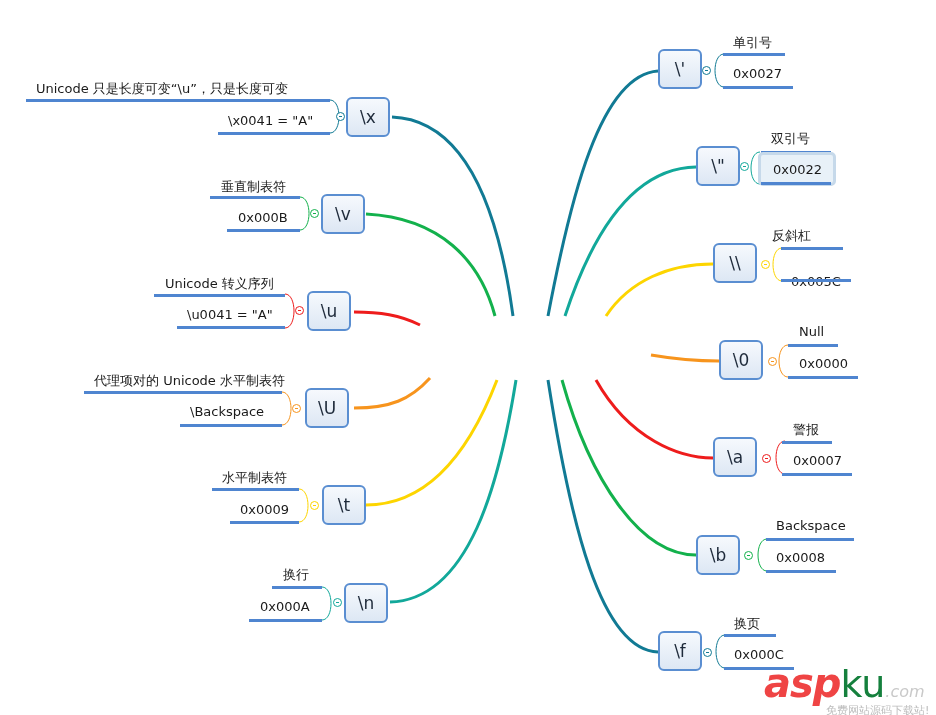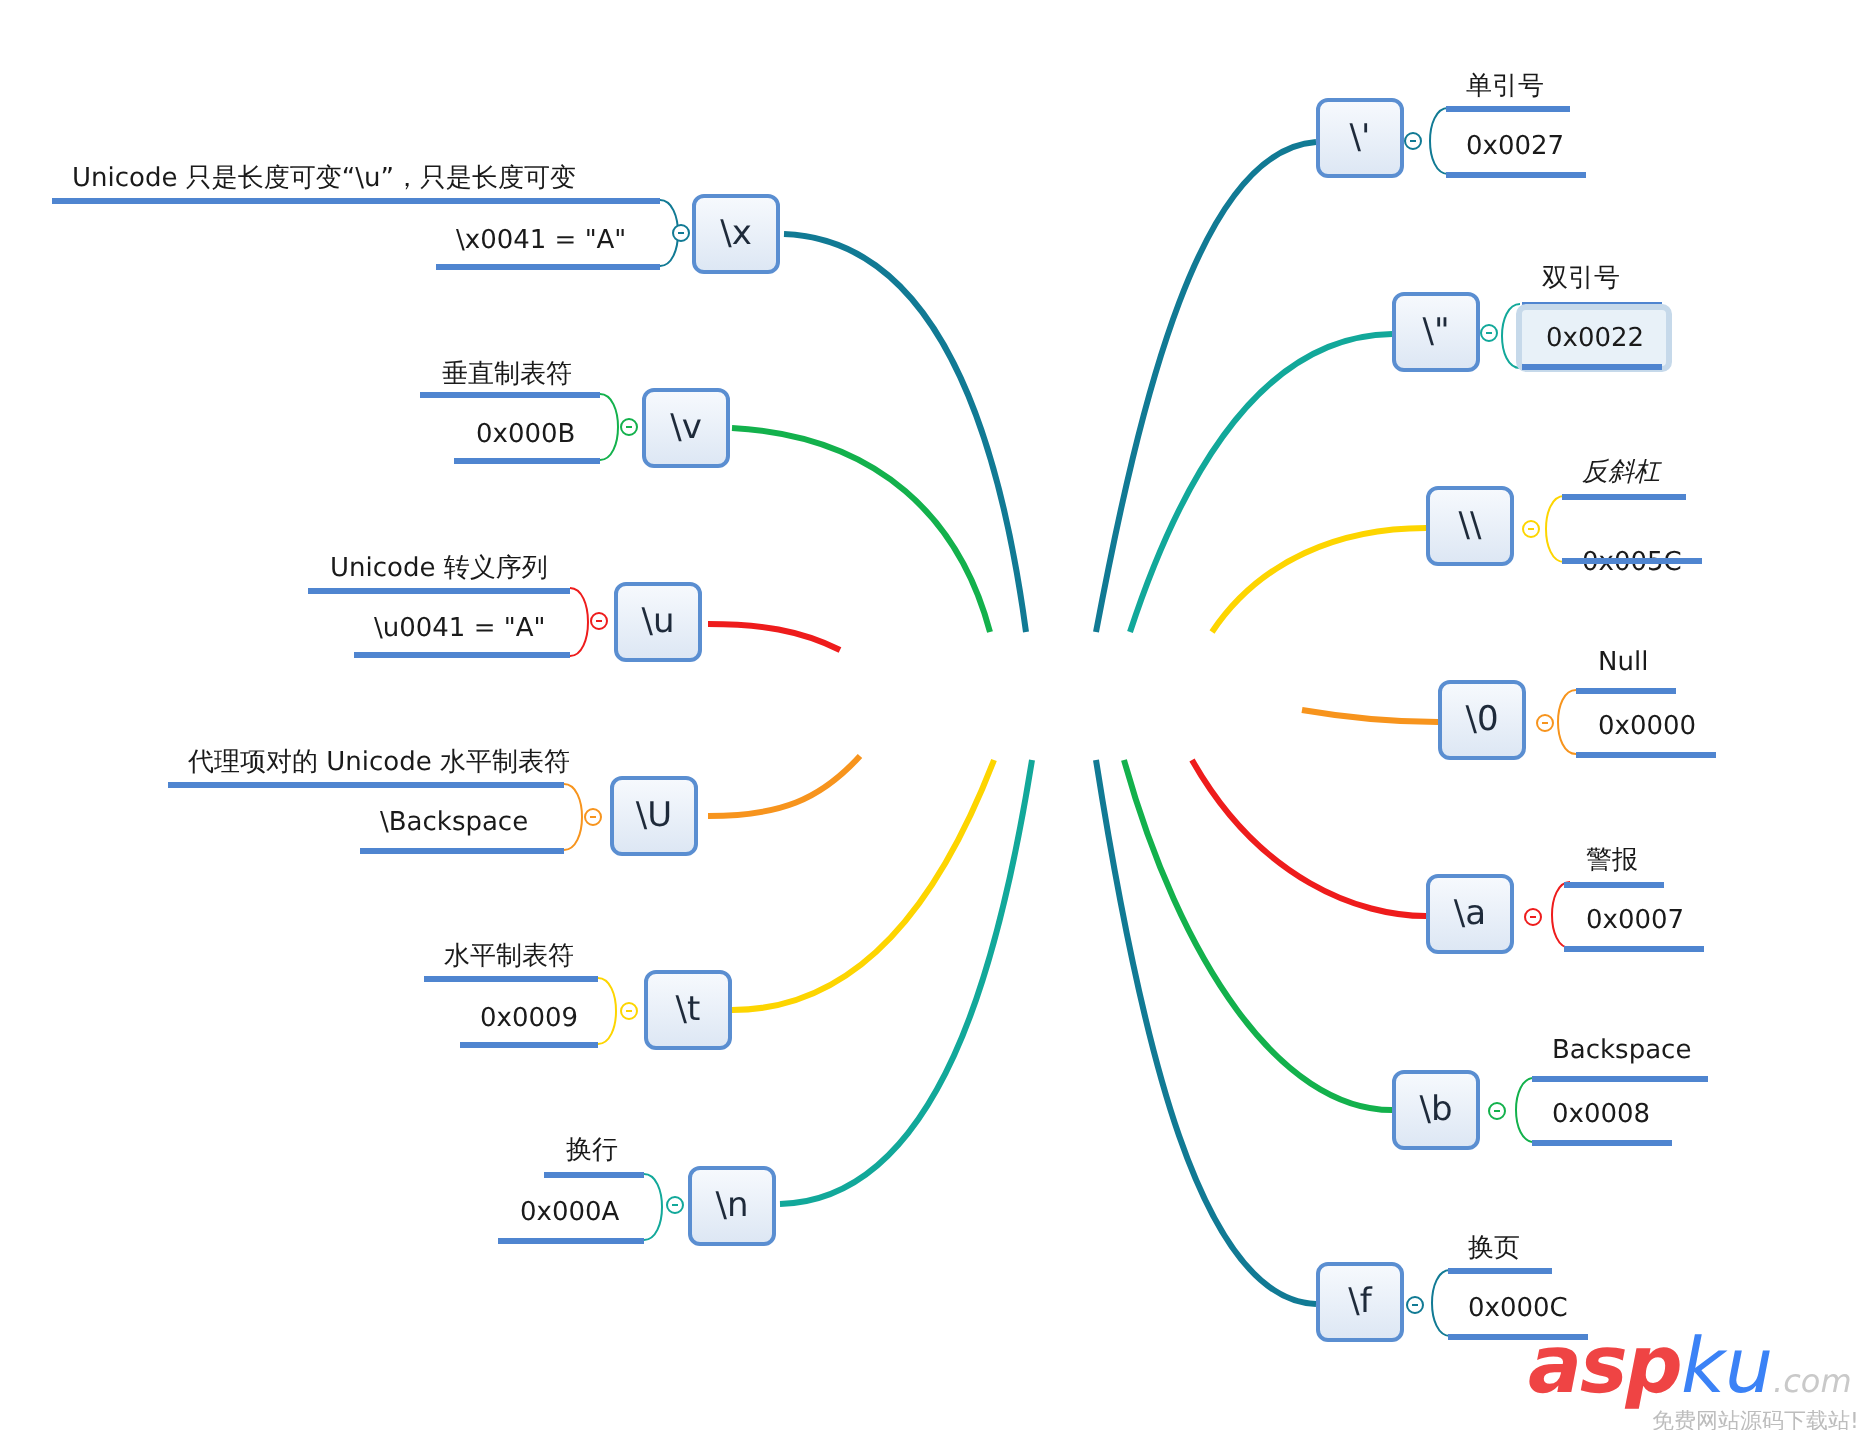--- a/index.html
+++ b/index.html
@@ -33,21 +33,21 @@
   }
   .collapse::after { content: ""; position: absolute; left: 2px; top: 3px; width: 3px; height: 1px; background: currentColor; }
   .selected-box {
     position: absolute; left: 758px; top: 152px; width: 78px; height: 34px;
     border: 3px solid #c6d9ea; border-radius: 5px; box-sizing: border-box;
     background: #e8f1f8;
   }
   .watermark { position: absolute; left: 764px; top: 660px; }
   .wm-asp { font-family: "DejaVu Sans", sans-serif; font-weight: bold; font-style: italic;
             font-size: 40px; color: #ef4444; letter-spacing: -1px; }
-  .wm-ku { font-family: "DejaVu Sans", sans-serif; font-style: italic; font-size: 38px; color: #3b82f6; }
+  .wm-ku { font-family: "DejaVu Sans", sans-serif; font-size: 38px; color: #15803d; }
   .wm-com { font-family: "DejaVu Sans", sans-serif; font-style: italic; font-size: 16px; color: #c9c9c9; }
   .wm-sub { position: absolute; left: 62px; top: 43px; font-size: 11px; color: #bdbdbd; white-space: nowrap; }
 </style>
 </head>
 <body>
 
 <div id="canvas">
   <svg class="links" width="936" height="715">
 
     <path d="M513 316 C 500 220, 470 120, 392 117" stroke="#117a94" stroke-width="3" fill="none"></path>
@@ -152,21 +152,21 @@
   <span class="leaf" style="left:771px;top:130px;">双引号</span>
   <div class="underline" style="left:761px;top:151px;width:70px;"></div>
   <div class="selected-box"></div>
   <span class="leaf" style="left:773px;top:162px;">0x0022</span>
   <div class="underline" style="left:761px;top:182px;width:70px;"></div>
 
   <div class="node" style="left:713px;top:243px;">
       <span>\\</span>
     </div>
   <div class="collapse" style="left:761px;top:260px;color:#fdd500;border-color:#fdd500;"></div>
-  <span class="leaf" style="left:791px;top:227px;font-style:italic;">反斜杠</span>
+  <span class="leaf" style="left:772px;top:227px;">反斜杠</span>
   <div class="underline" style="left:781px;top:247px;width:62px;"></div>
   <span class="leaf" style="left:791px;top:260px;margin-top:14px;">0x005C</span>
   <div class="underline" style="left:781px;top:279px;width:70px;"></div>
 
   <div class="node" style="left:719px;top:340px;">
       <span>\0</span>
     </div>
   <div class="collapse" style="left:768px;top:357px;color:#f7941d;border-color:#f7941d;"></div>
   <span class="leaf" style="left:799px;top:324px;">Null</span>
   <div class="underline" style="left:788px;top:344px;width:50px;"></div>

